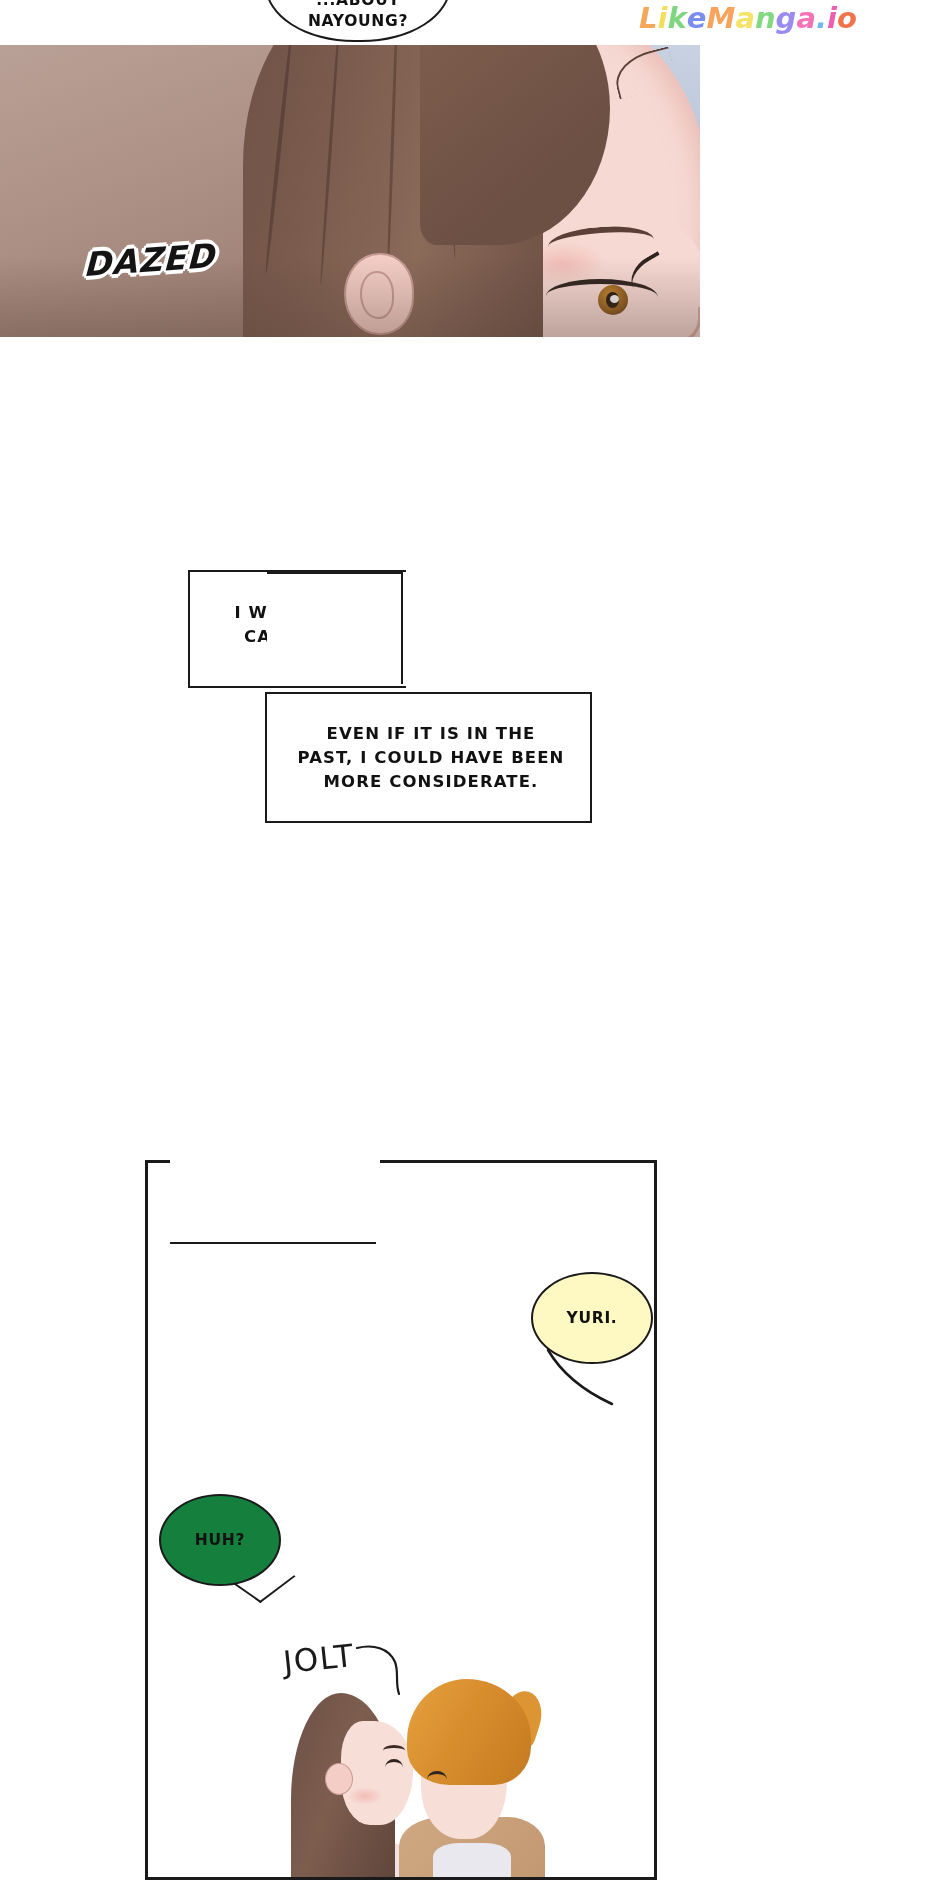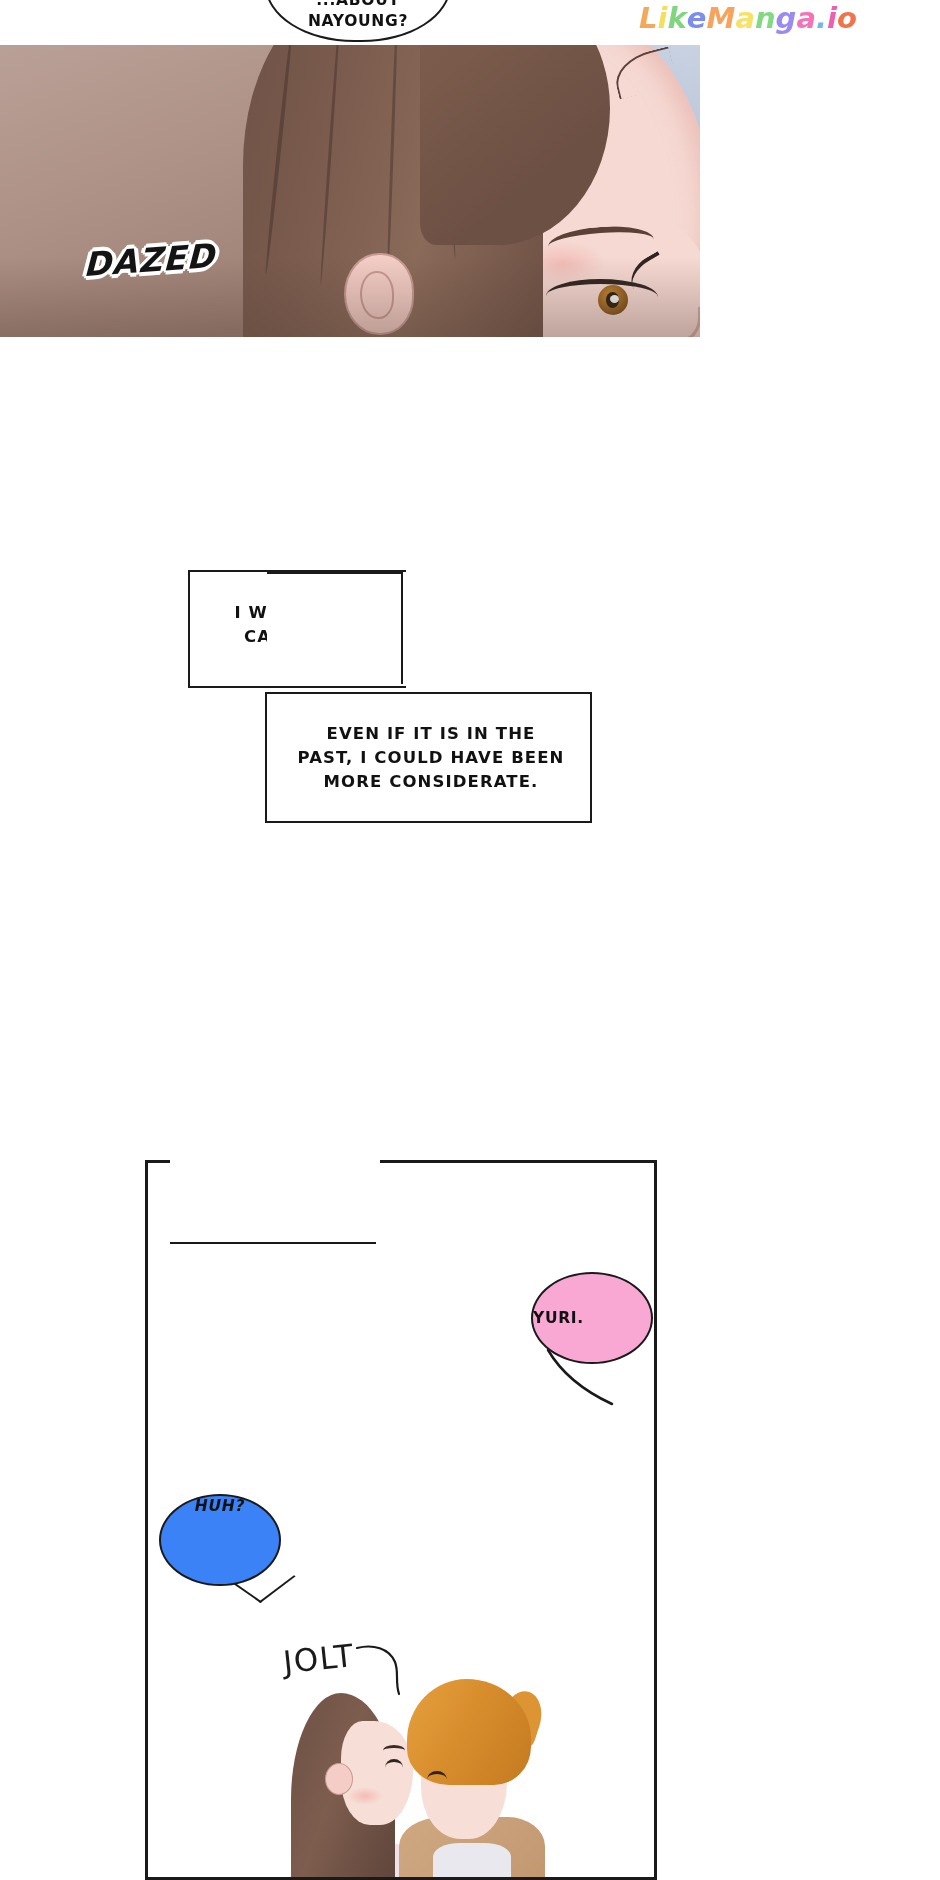--- a/index.html
+++ b/index.html
@@ -114,27 +114,27 @@
   
   .panel2{position:absolute;left:145px;top:1160px;width:512px;height:720px;
     background:#fff;border:3px solid #1a1a1a;box-sizing:border-box;overflow:hidden;}
   .p2-mask{position:absolute;left:170px;top:1160px;width:210px;height:86px;
     background:#fff;}
   .p2-mask-line{position:absolute;left:170px;top:1242px;width:206px;height:0;
     border-top:2.5px solid #1a1a1a;}
 
   
   .bubble-yuri{position:absolute;left:531px;top:1272px;width:118px;height:88px;
-    background:#f9a8d4;border:2.5px solid #1a1a1a;border-radius:50%;
-    display:flex;align-items:center;justify-content:flex-start;z-index:30;}
+    background:#fef9c3;border:2.5px solid #1a1a1a;border-radius:50%;
+    display:flex;align-items:center;justify-content:center;z-index:30;}
   .tail-yuri{position:absolute;left:540px;top:1348px;width:74px;height:62px;z-index:29;}
   
   .bubble-huh{position:absolute;left:159px;top:1494px;width:118px;height:88px;
-    background:#3b82f6;border:2.5px solid #1a1a1a;border-radius:50%;
-    display:flex;justify-content:center;z-index:30;font-style:italic;}
+    background:#15803d;border:2.5px solid #1a1a1a;border-radius:50%;
+    display:flex;align-items:center;justify-content:center;z-index:30;}
   .tail-huh{position:absolute;left:238px;top:1556px;width:42px;height:40px;z-index:29;
     background:#fff;border-right:2.5px solid #1a1a1a;border-bottom:2.5px solid #1a1a1a;
     transform:rotate(35deg) skewX(-18deg);}
 
   
   .sfx-jolt{position:absolute;left:283px;top:1634px;width:120px;height:44px;
     font-family:"DejaVu Sans",sans-serif;font-weight:400;font-size:31px;
     letter-spacing:1.5px;color:#1a1a1a;line-height:44px;z-index:28;
     transform:rotate(-6deg);}
   .jolt-hook{position:absolute;left:355px;top:1630px;width:56px;height:70px;z-index:28;}

